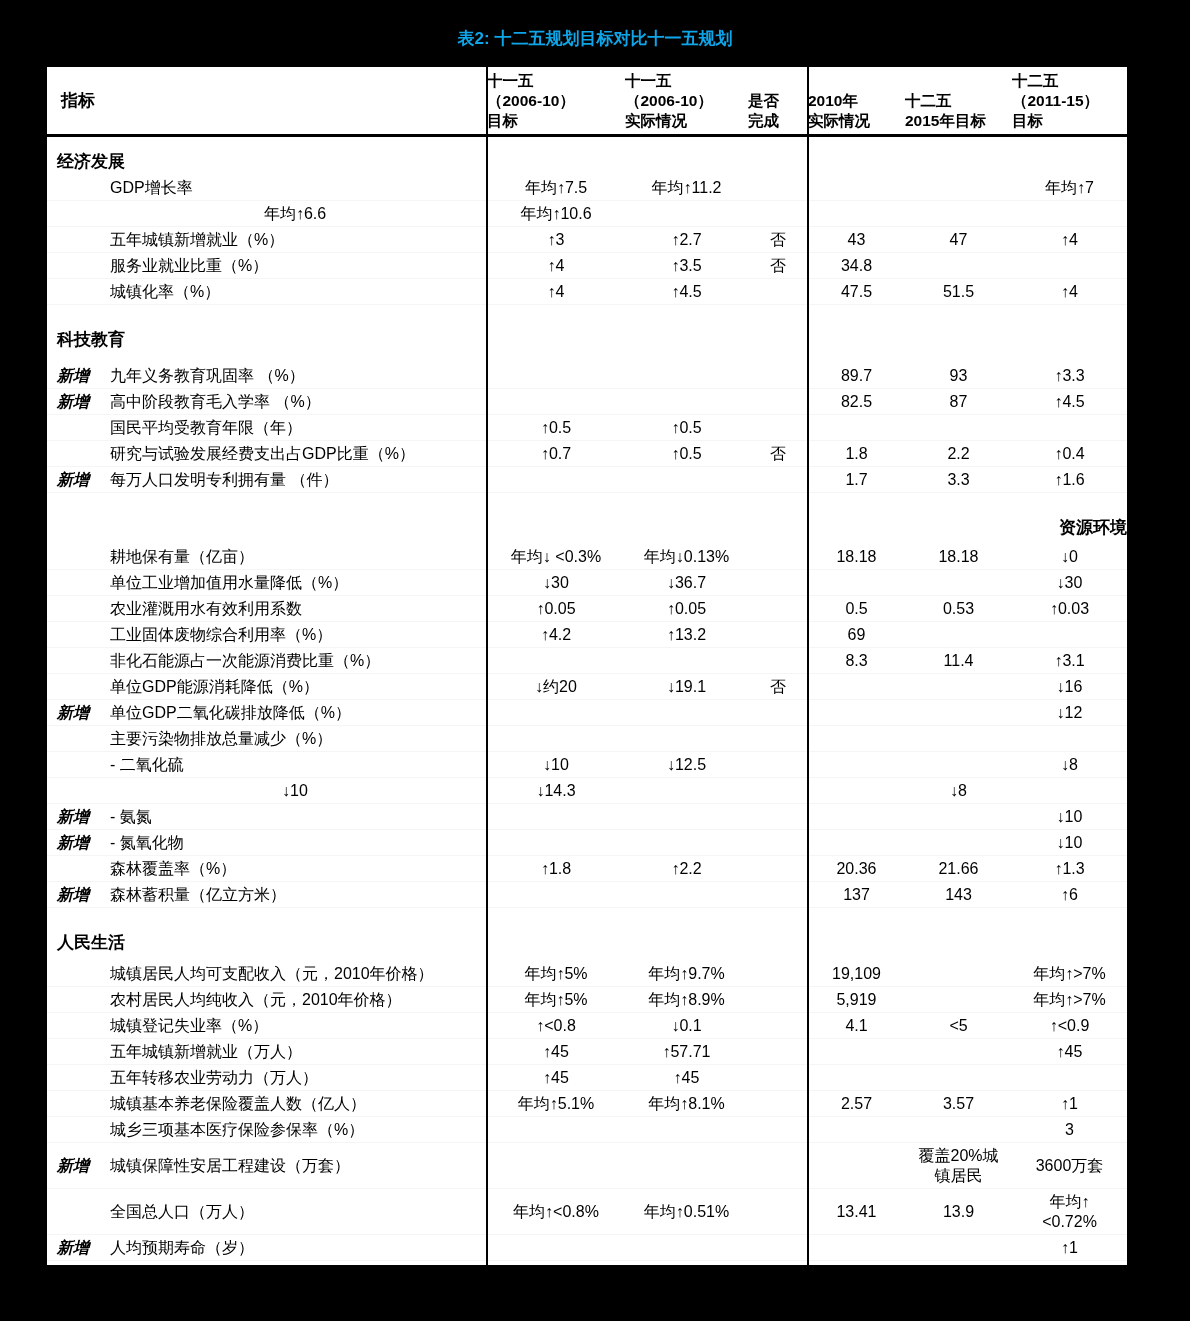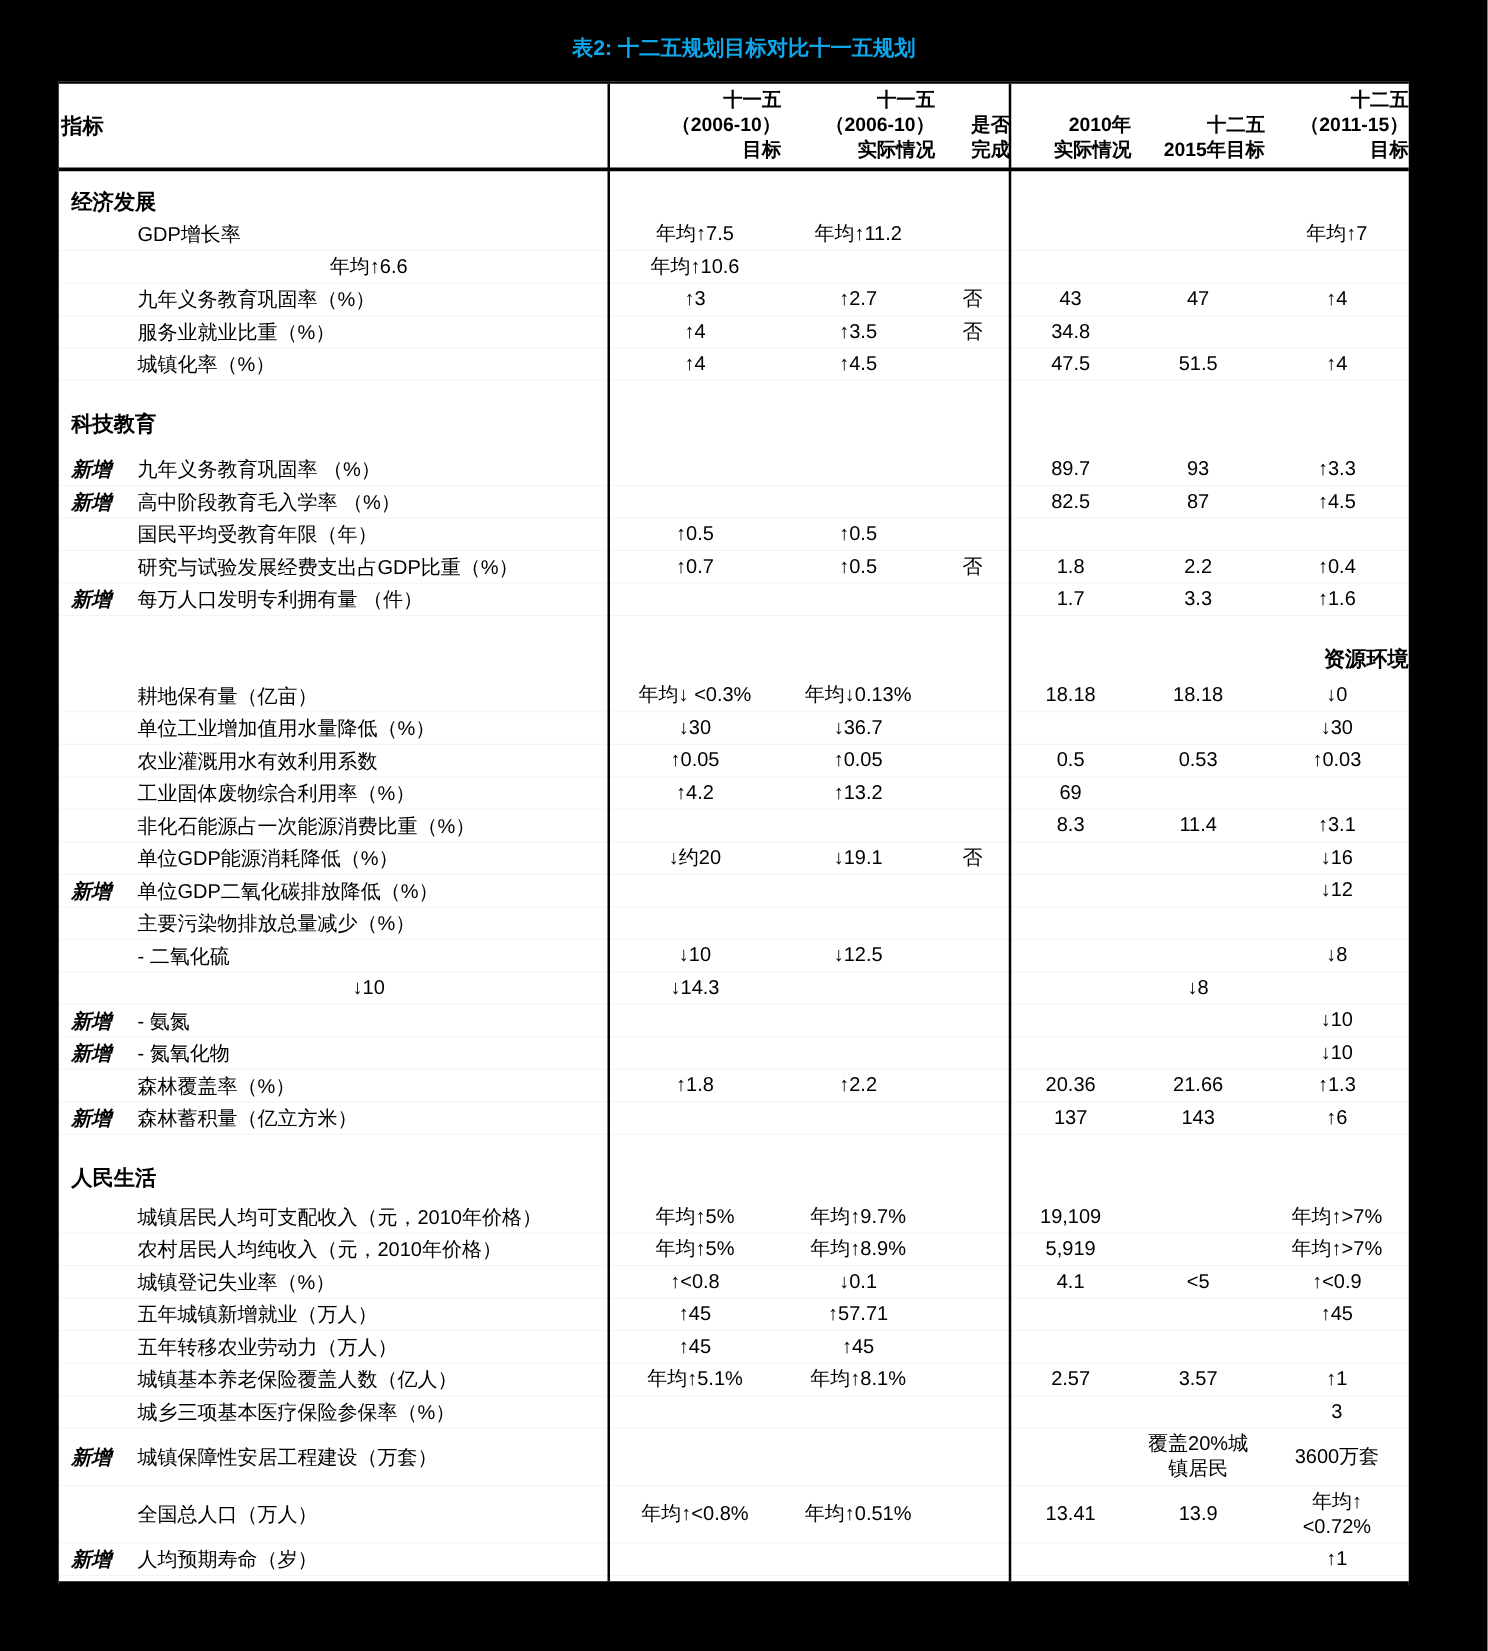--- a/index.html
+++ b/index.html
@@ -24,23 +24,23 @@
   }
   .thead {
     display: grid;
     grid-template-columns: 440px 138px 123px 60px 97px 107px 115px;
     height: 70px;
     box-sizing: border-box;
     border-bottom: 3px solid #000;
     align-items: center;
     font-weight: bold;
   }
-  .th-indicator { padding-left: 2px; font-size: 17px; }
+  .th-indicator { padding-left: 14px; font-size: 17px; }
   .th-col {
-    text-align: right;
+    text-align: left;
     font-size: 15.5px;
     line-height: 20px;
     white-space: pre-line;
   }
   .tbody { padding-top: 12px; padding-bottom: 4px; }
   .section { margin-top: 22px; }
   .section:first-child { margin-top: 0; }
   .section-title {
     height: 26px; line-height: 26px;
     padding-left: 10px;
@@ -118,21 +118,21 @@
           <div class="cell-tag"></div>
           <div class="cell-val">年均↑6.6</div>
           <div class="cell-val">年均↑10.6</div>
           <div class="cell-val"></div>
           <div class="cell-val"></div>
           <div class="cell-val"></div>
           <div class="cell-val"></div>
         </div>
         <div class="row">
           <div class="cell-tag"></div>
-          <div class="cell-name">九年义务教育巩固率（%）</div>
+          <div class="cell-name">五年城镇新增就业（%）</div>
           <div class="cell-val">↑3</div>
           <div class="cell-val">↑2.7</div>
           <div class="cell-val">否</div>
           <div class="cell-val">43</div>
           <div class="cell-val">47</div>
           <div class="cell-val">↑4</div>
         </div>
         <div class="row">
           <div class="cell-tag"></div>
           <div class="cell-name">服务业就业比重（%）</div>

